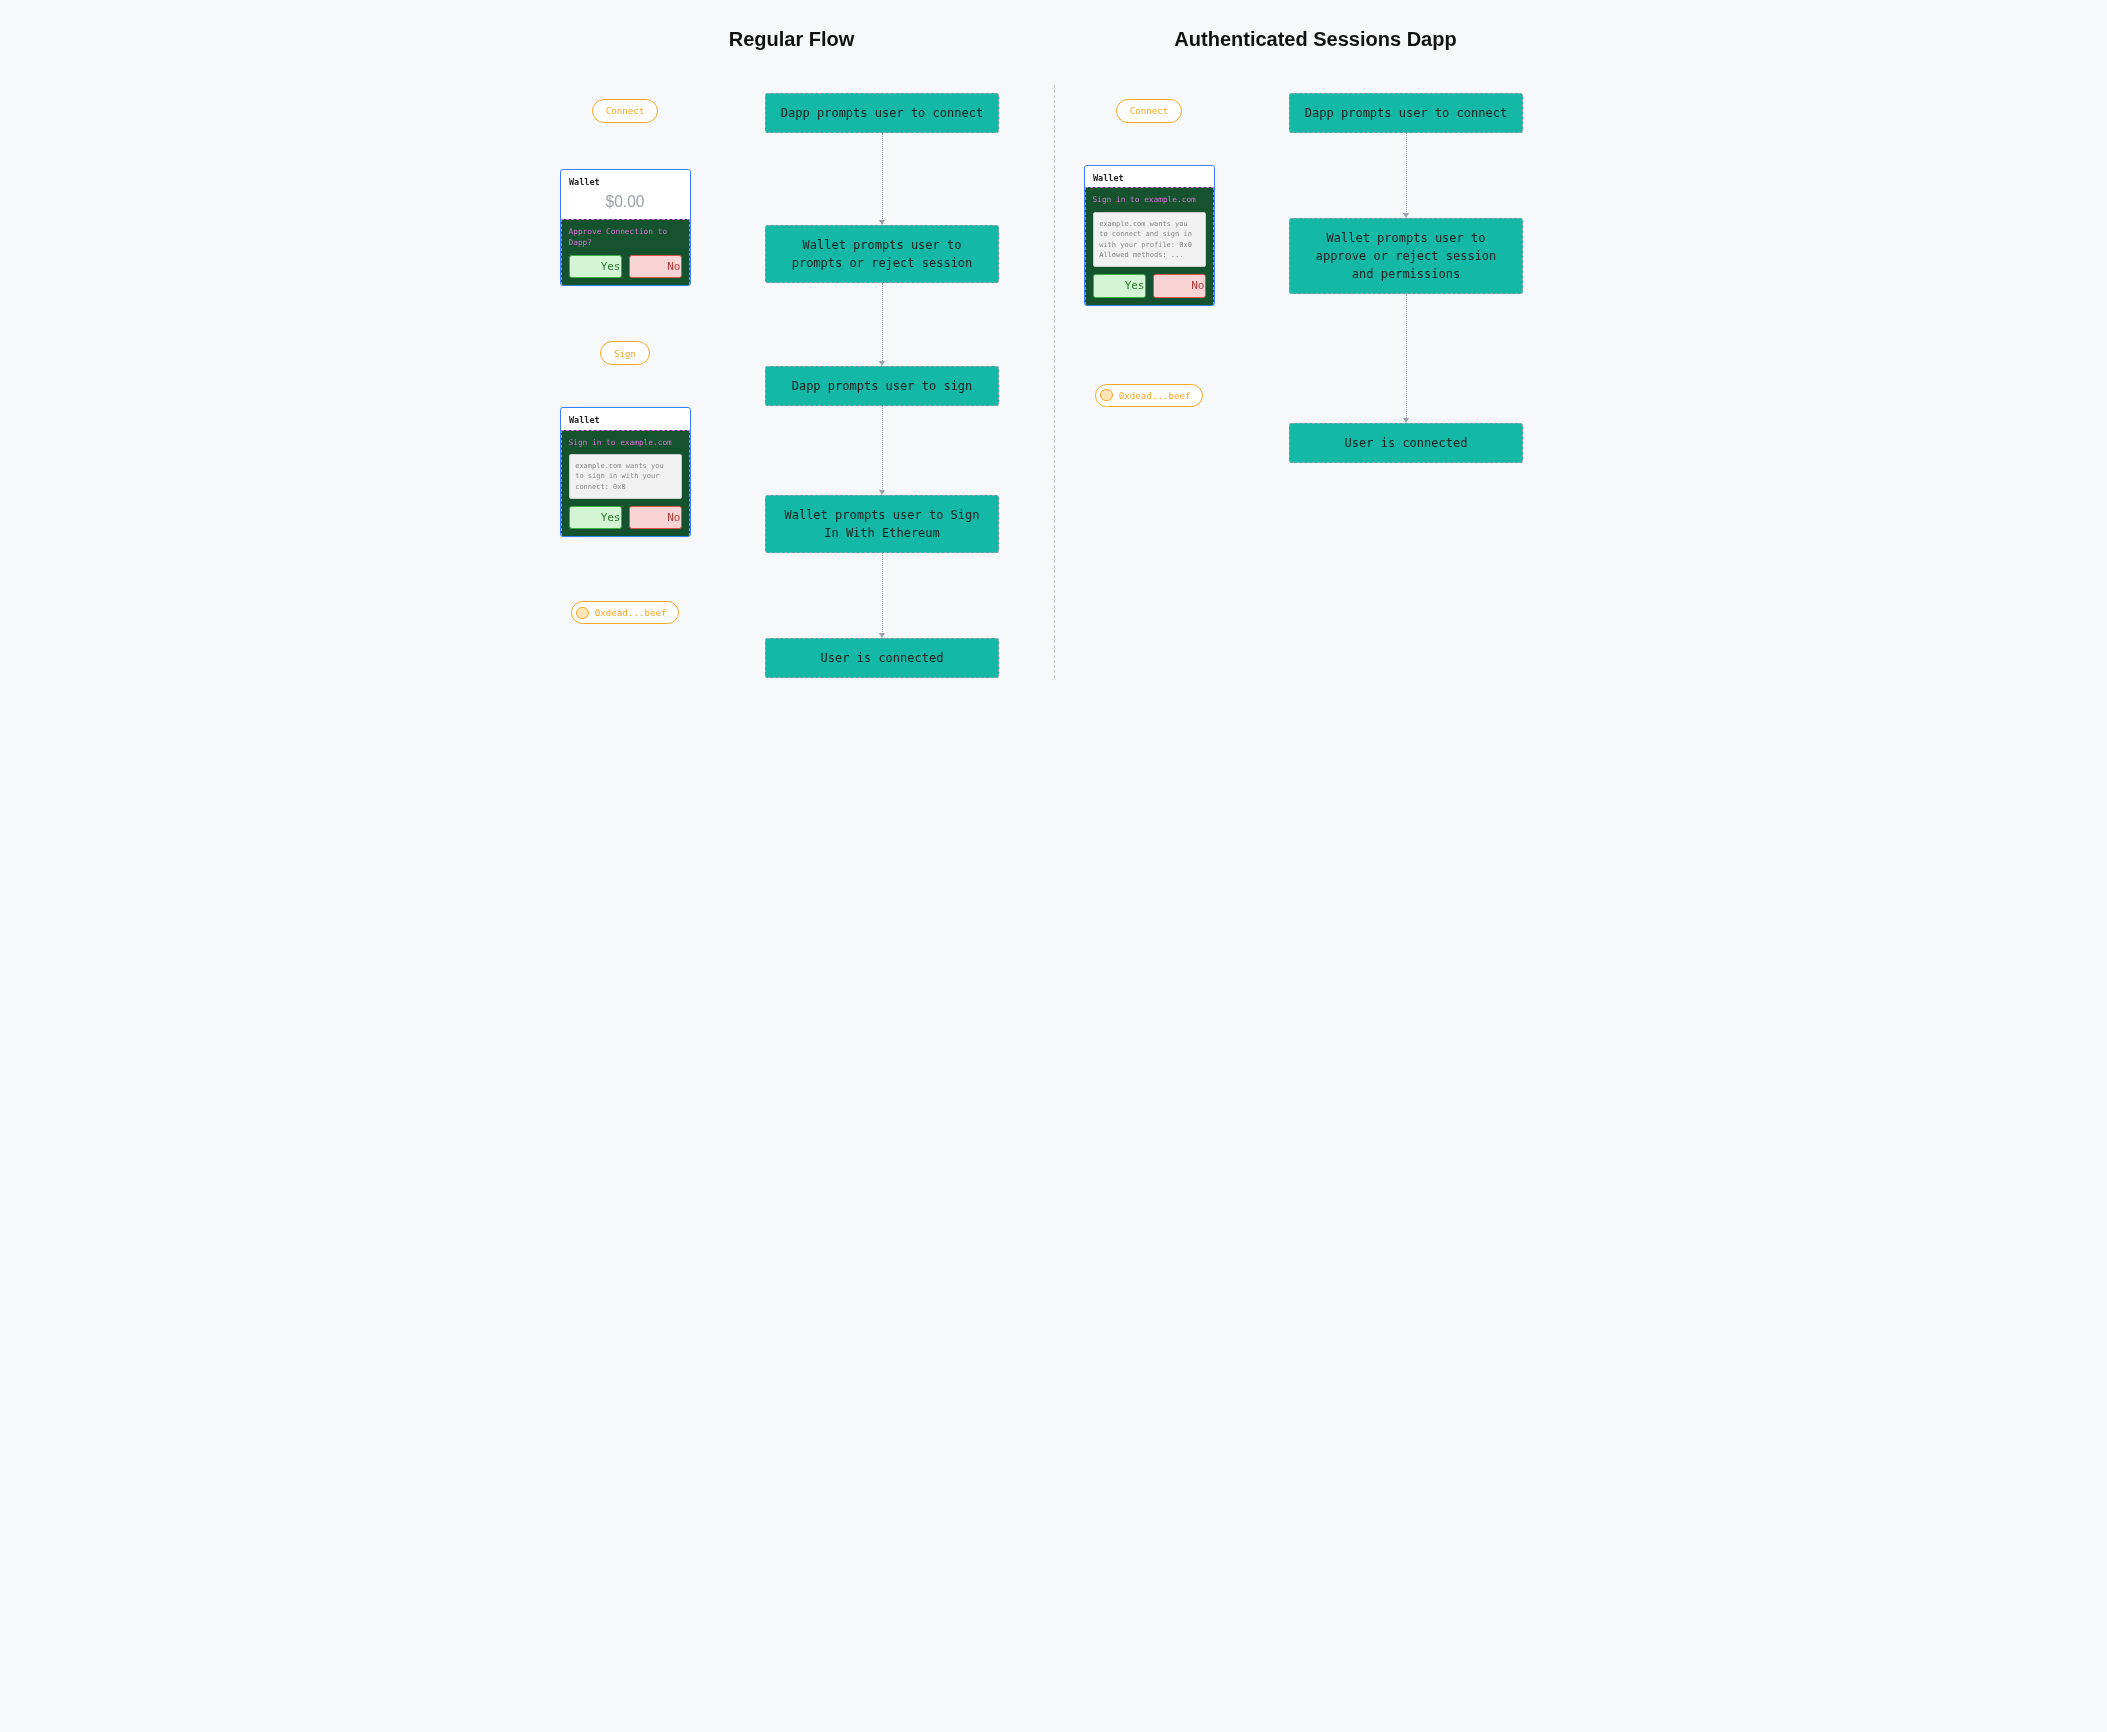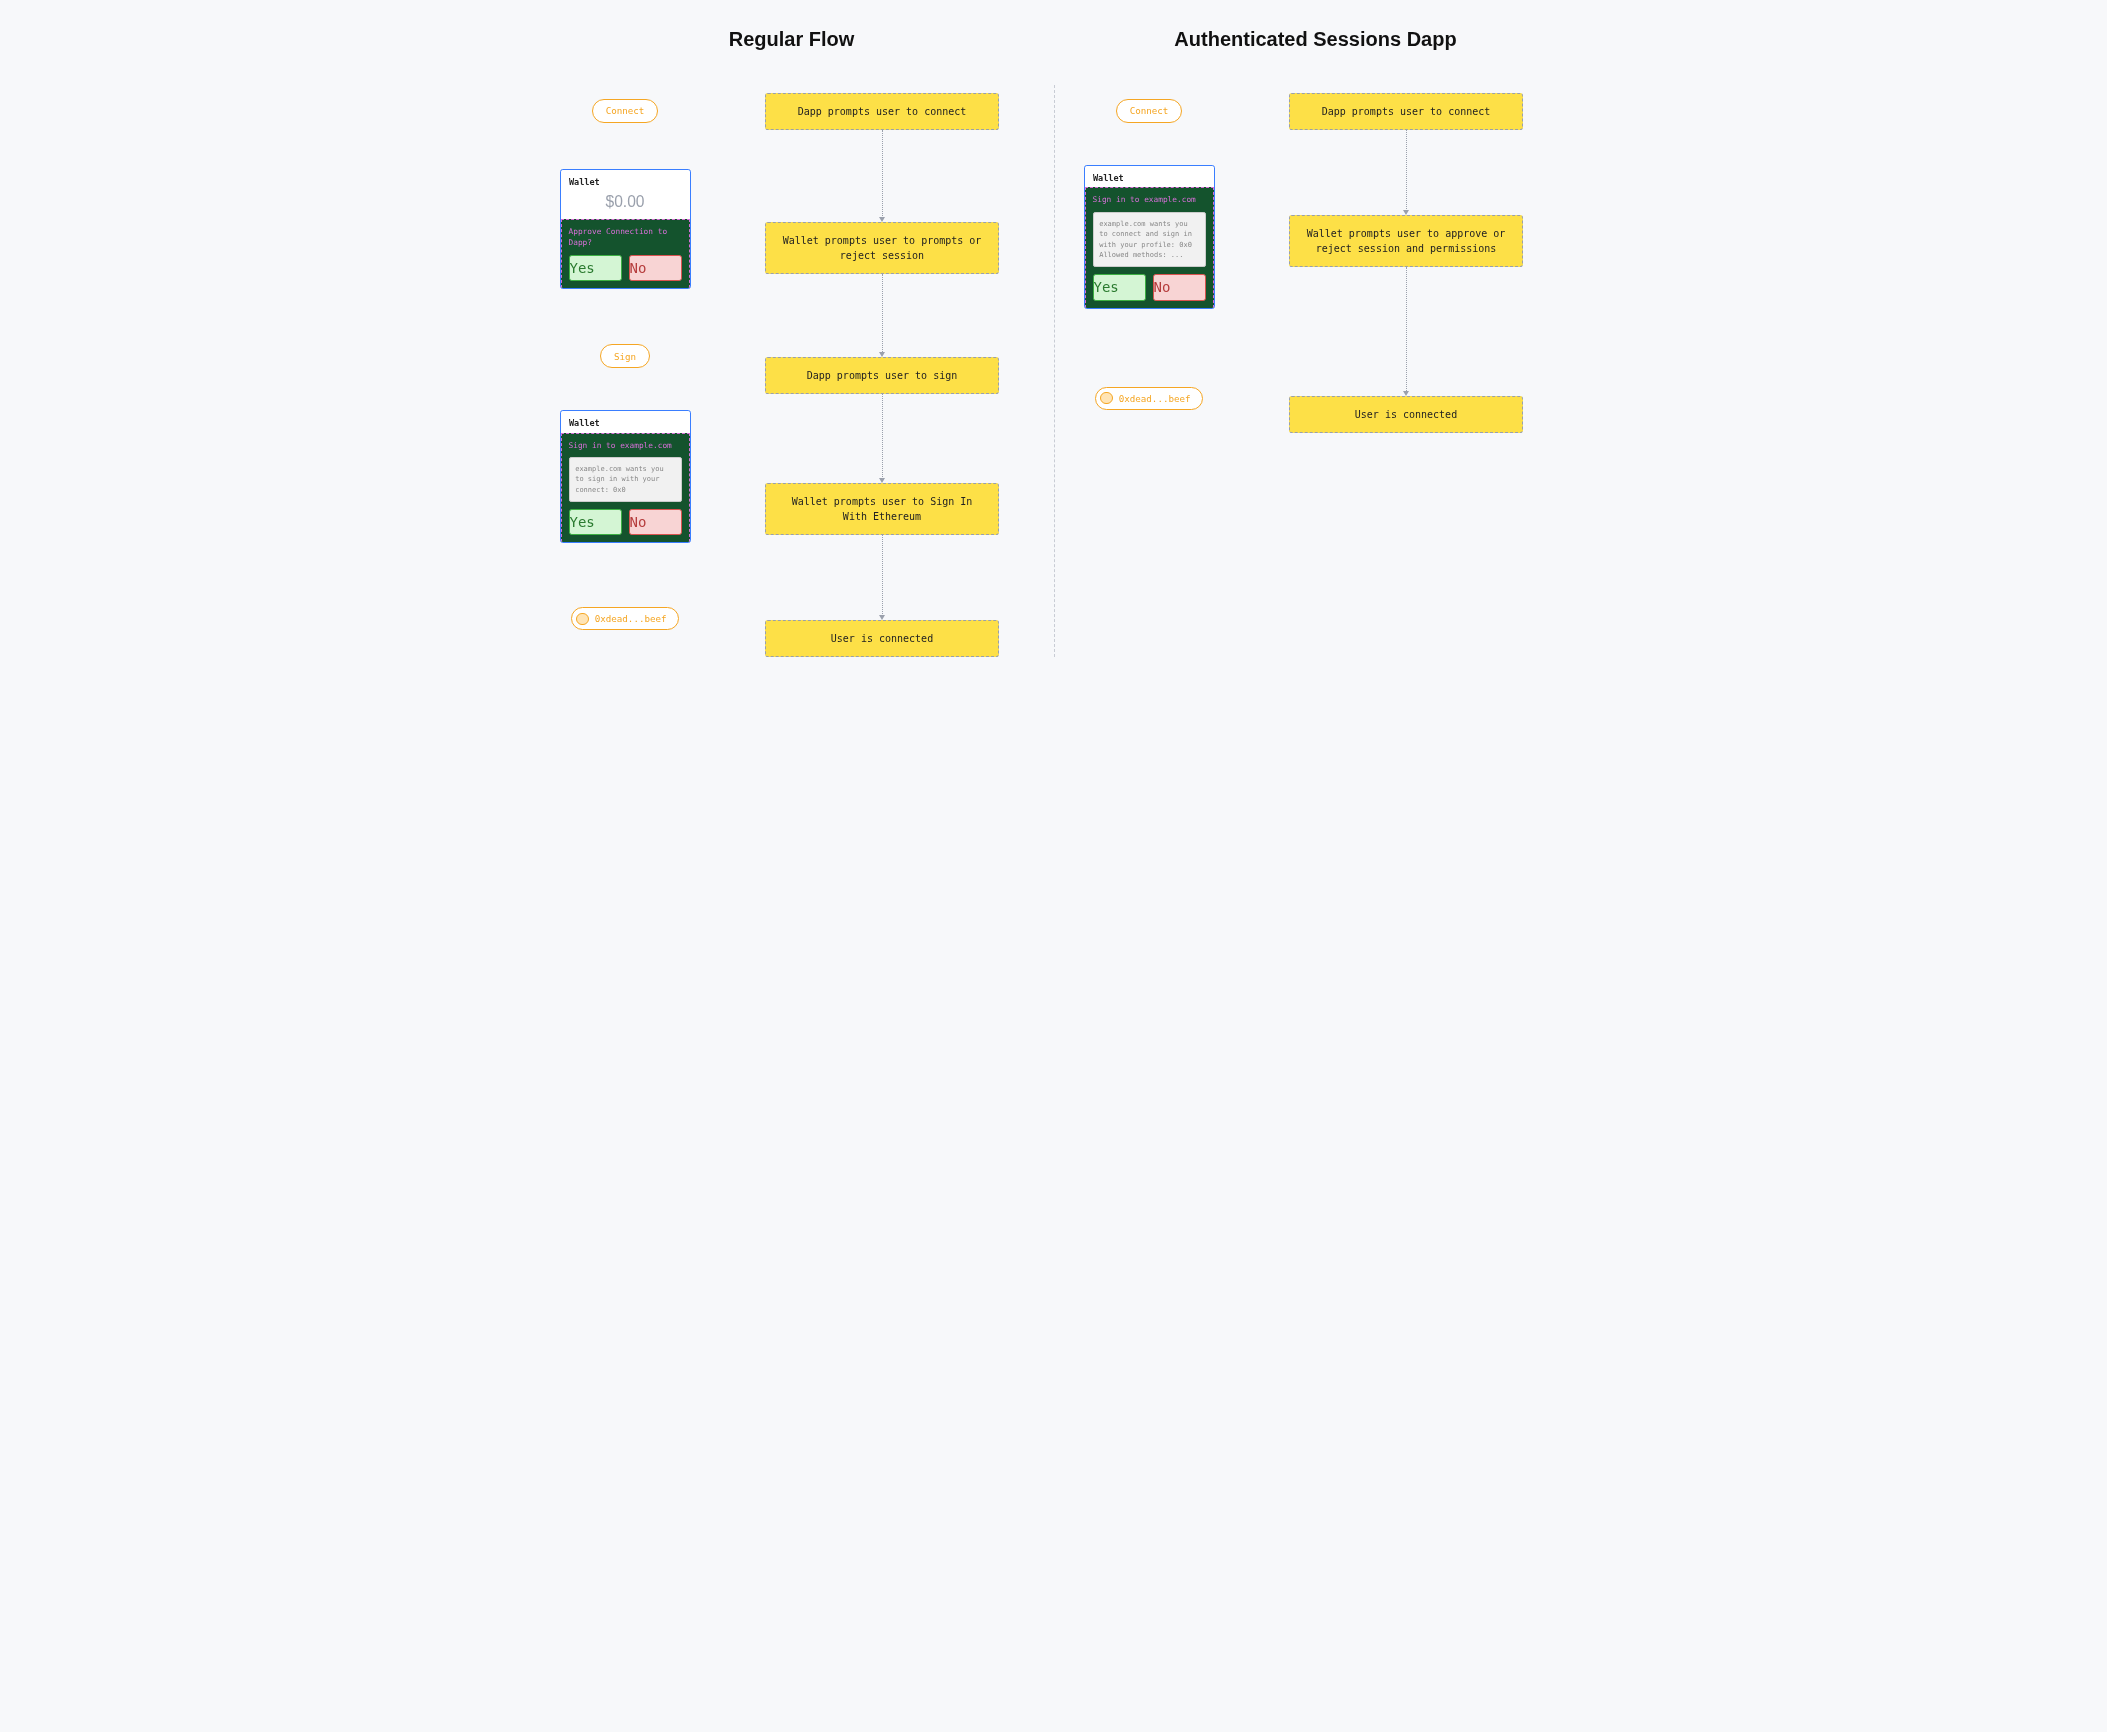--- a/index.html
+++ b/index.html
@@ -34,26 +34,26 @@
     .flow-body {
       display: grid;
       grid-template-columns: 149px 1fr;
       gap: 32px;
       align-items: start;
     }
     .ui-col { display: flex; flex-direction: column; }
     .steps-col { display: flex; flex-direction: column; align-items: center; }
     .step-box {
       border: 1.1px dashed #9aa0ac;
-      background: #fde047;
+      background: #14b8a6;
       border-radius: 2.8px;
       padding: 10px 14px;
       text-align: center;
       font-family: "SFMono-Regular", Menlo, Consolas, monospace;
-      font-size: 10px;
+      font-size: 12px;
       color: #222;
       width: 100%;
       max-width: 234px;
       line-height: 1.5;
     }
     .arrow-down {
       display: flex;
       flex-direction: column;
       align-items: center;
     }
@@ -136,23 +136,23 @@
       line-height: 1.5;
       white-space: pre-line;
     }
     .wallet-buttons {
       display: flex;
       gap: 7px;
     }
     .btn {
       flex: 1;
       font-family: "SFMono-Regular", Menlo, Consolas, monospace;
-      font-size: 14px;
+      font-size: 11px;
       padding: 4.2px 0;
-      text-align: left;
+      text-align: right;
       border-radius: 2.8px;
       border: 1.1px solid;
     }
     .btn-yes {
       background: #d4f5d4;
       border-color: #3cb043;
       color: #2a7a2f;
     }
     .btn-no {
       background: #f8d4d4;

